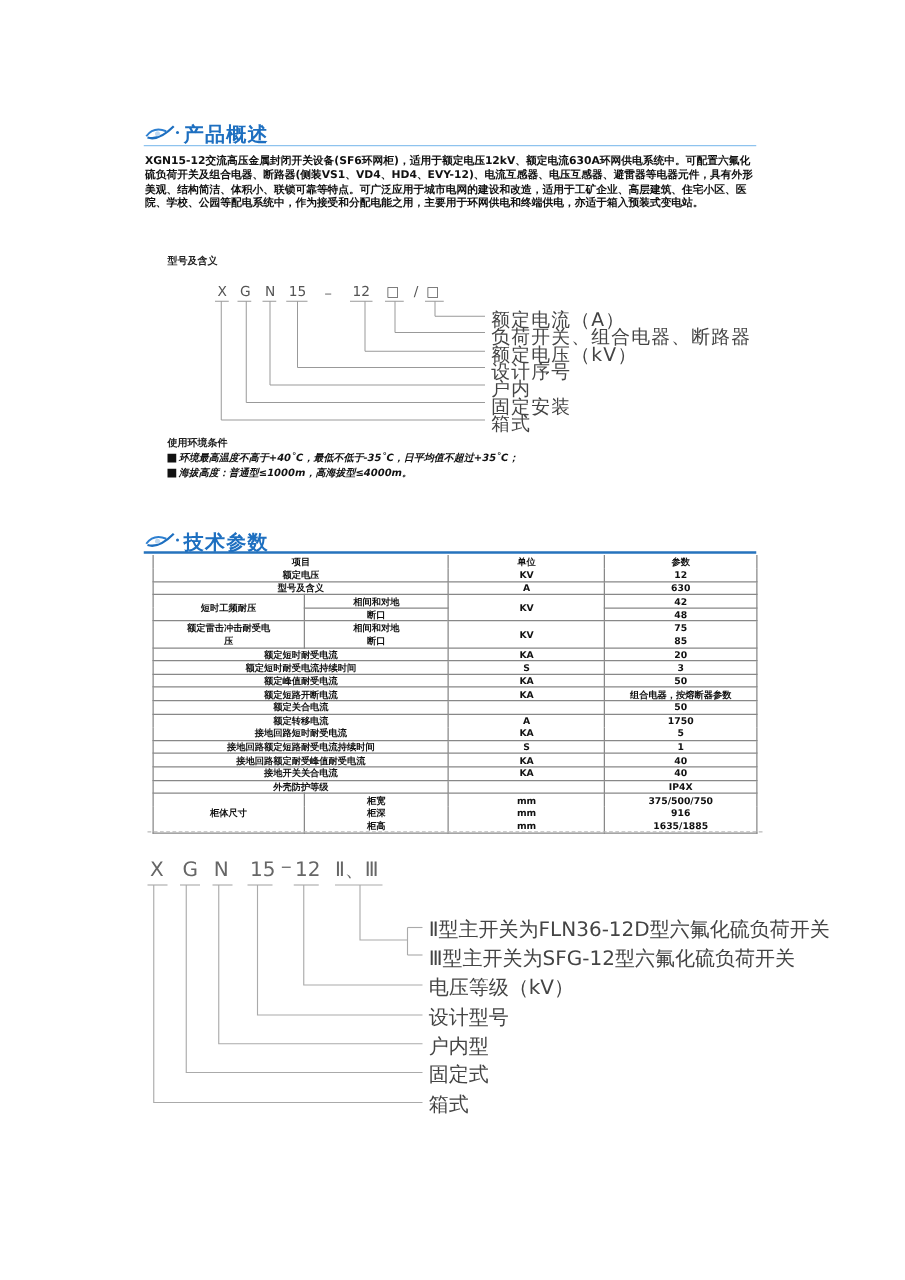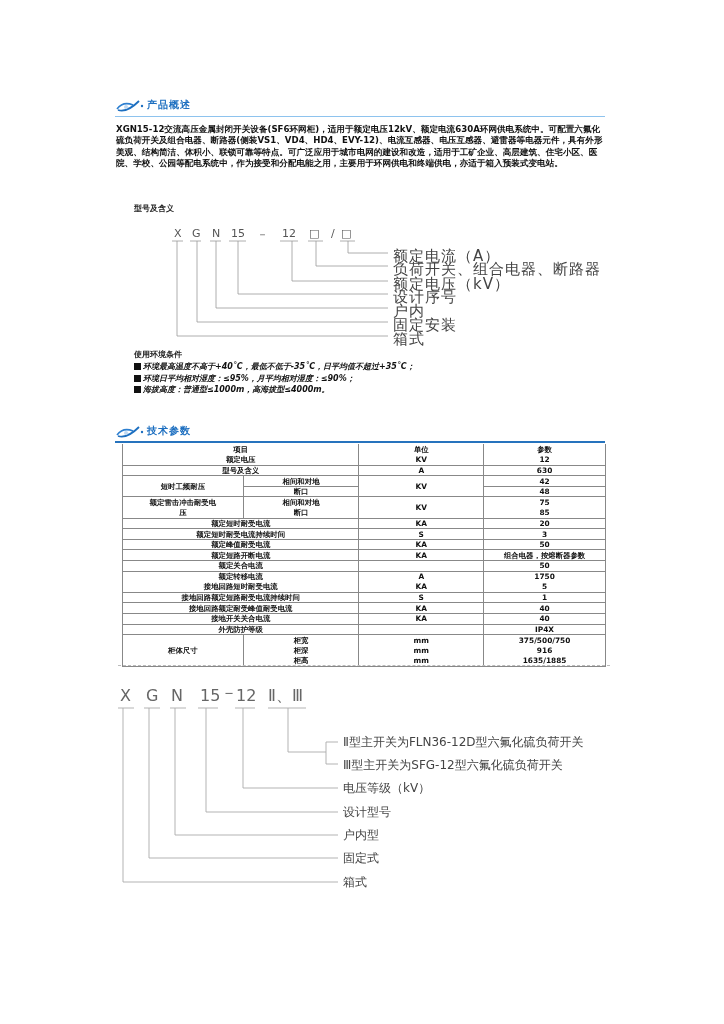--- a/index.html
+++ b/index.html
@@ -1,21 +1,21 @@
 <!DOCTYPE html>
 <html><head>
 <meta charset="utf-8">
 <style>
   * { box-sizing: border-box; margin: 0; padding: 0; }
   html, body { width: 724px; height: 1024px; background: #ffffff; overflow: hidden; }
   body { position: relative; font-family: "DejaVu Sans", sans-serif; color: #111; }
 
   .section-header { position: absolute; left: 115px; width: 490px; height: 22px; }
   .section-header .logo { position: absolute; left: 0; top: 2px; width: 30px; height: 16px; }
-  .section-header .title { position: absolute; left: 32px; top: 3px; font-size: 10px; font-weight: bold; color: #1d6fc0; letter-spacing: 1px; }
+  .section-header .title { position: absolute; left: 32px; top: 3px; font-size: 16px; font-weight: bold; color: #1d6fc0; letter-spacing: 1px; }
   .section-header .rule { position: absolute; left: 0; right: 0; bottom: 0; height: 1.5px; background: #3a8bd6; }
   .section-header.h1 { top: 95px; }
   .section-header.h1 .rule { background: #8ec3ee; }
   .section-header.h2 { top: 421px; }
   .section-header.h2 .rule { background: #2673bd; height: 2px; }
 
   .overview { position: absolute; left: 116px; top: 124px; width: 490px; font-size: 8.6px; line-height: 11.3px; font-weight: bold; color: #111; }
 
   .sub-heading { position: absolute; font-size: 8px; font-weight: bold; color: #222; }
   .model-title { left: 134px; top: 203px; }
@@ -30,21 +30,21 @@
 
   table.params { position: absolute; left: 122px; top: 444px; width: 484px; border-collapse: collapse; font-size: 7.4px; font-weight: bold; color: #111; }
   table.params td { border: 1px solid #888; text-align: center; height: 10.6px; padding: 0; line-height: 9px; }
   table.params td.nb { border-top: none; border-bottom: none; }
   table.params td.nbb { border-bottom: none; }
   table.params td.nbt { border-top: none; }
   table.params tr.hdr td { border-top: none; }
   .dashed-bottom { position: absolute; left: 118px; top: 665px; width: 492px; border-top: 1px dashed #bbb; }
 
   .d2-code { position: absolute; top: 686px; font-size: 16px; color: #666; }
-  .d2-label { position: absolute; left: 343px; font-size: 12px; color: #444; white-space: nowrap; }
+  .d2-label { position: absolute; left: 343px; font-size: 16px; color: #444; white-space: nowrap; }
 </style>
 </head>
 <body>
 
 <div class="section-header h1">
   <svg class="logo" viewBox="0 0 30 16">
     <path d="M2 12 Q8 4 18 8" stroke="#2d7fd0" stroke-width="1.6" fill="none"></path>
     <path d="M3 13 Q12 16 24 4" stroke="#1d6fc0" stroke-width="1.8" fill="none"></path>
     <circle cx="11" cy="10" r="2" fill="#bfd9f2"></circle>
     <circle cx="27" cy="9" r="1.2" fill="#1d6fc0"></circle>
@@ -92,21 +92,20 @@
   <span class="d1-label" style="top:275px">额定电压（kV）</span>
   <span class="d1-label" style="top:288px">设计序号</span>
   <span class="d1-label" style="top:302px">户内</span>
   <span class="d1-label" style="top:316px">固定安装</span>
   <span class="d1-label" style="top:330px">箱式</span>
 </div>
 
 <div class="sub-heading env-title">使用环境条件</div>
 <div class="env-list">
   <div><span class="bullet"></span><span>环境最高温度不高于+40˚C，最低不低于-35˚C，日平均值不超过+35˚C；</span></div>
-  <div><span class="bullet"></span><span>环境日平均相对湿度：≤95%，月平均相对湿度：≤90%；</span></div>
   <div><span class="bullet"></span><span>海拔高度：普通型≤1000m，高海拔型≤4000m。</span></div>
 </div>
 
 <div class="section-header h2">
   <svg class="logo" viewBox="0 0 30 16">
     <path d="M2 12 Q8 4 18 8" stroke="#2d7fd0" stroke-width="1.6" fill="none"></path>
     <path d="M3 13 Q12 16 24 4" stroke="#1d6fc0" stroke-width="1.8" fill="none"></path>
     <circle cx="11" cy="10" r="2" fill="#bfd9f2"></circle>
     <circle cx="27" cy="9" r="1.2" fill="#1d6fc0"></circle>
   </svg>

